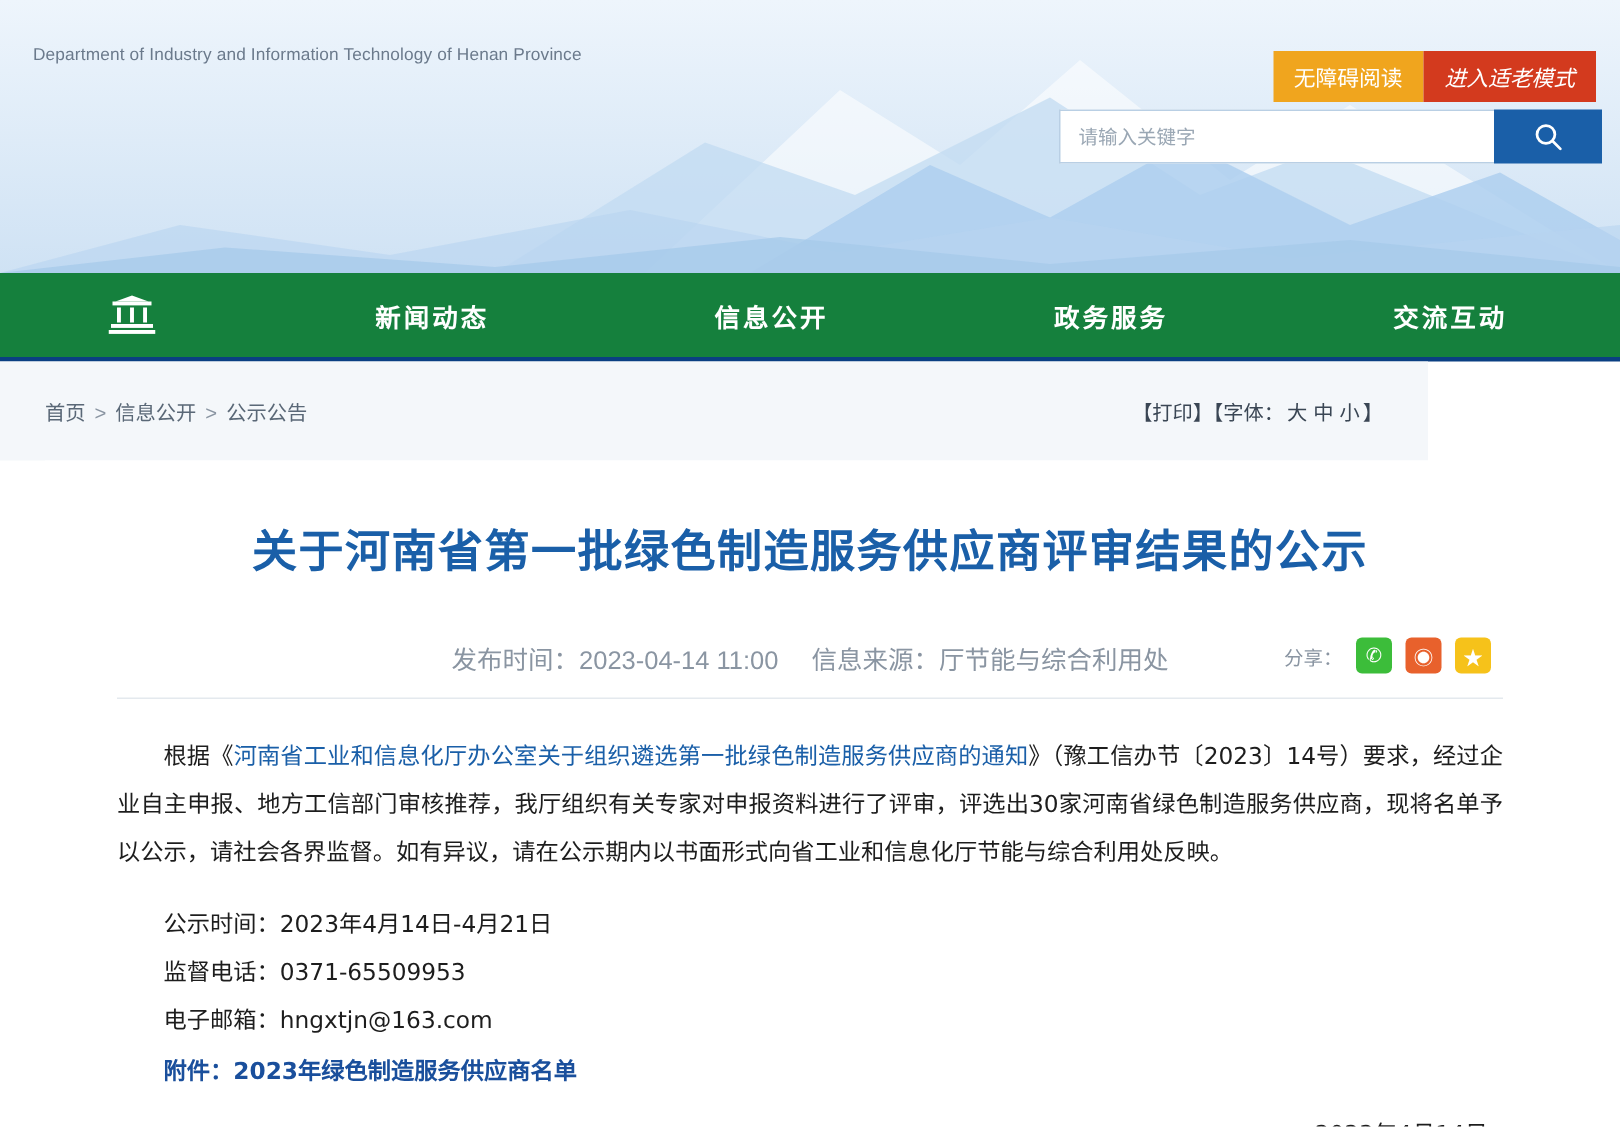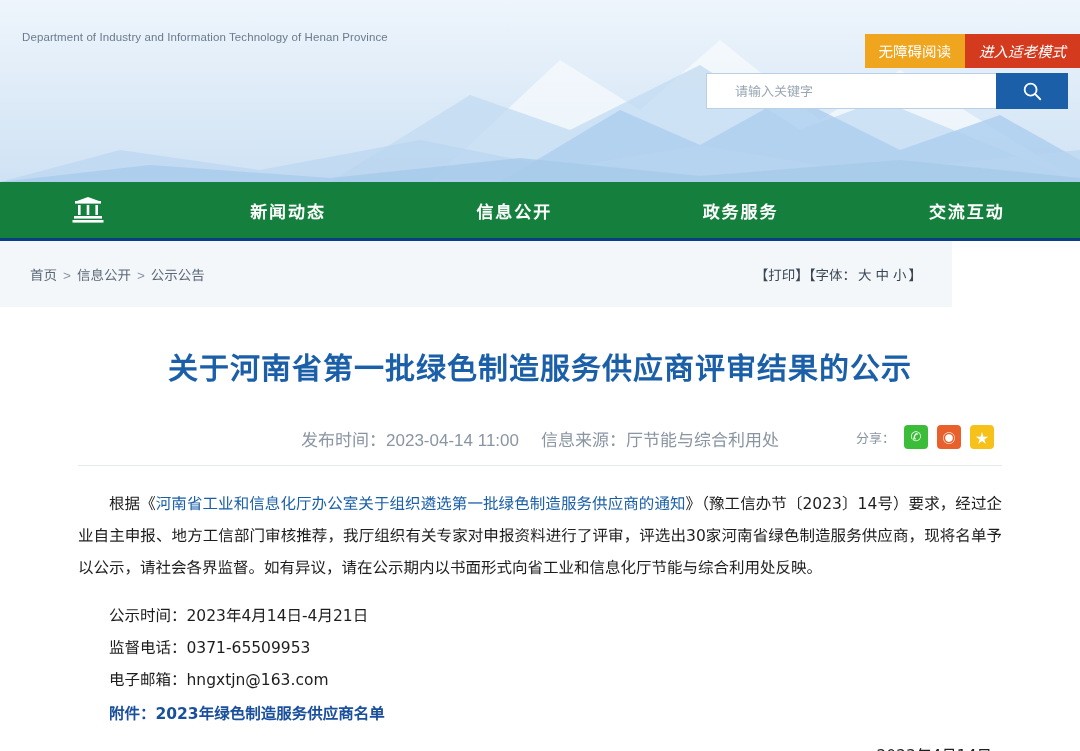--- a/index.html
+++ b/index.html
@@ -41,21 +41,21 @@
   .brand-en {
     margin-top: 5px;
     font-size: 11.5px;
     color: #6b7a8c;
     letter-spacing: 0.1px;
     white-space: nowrap;
   }
 
   .top-buttons {
     position: absolute;
-    right: 0; top: 34px;
+    right: 16px; top: 34px;
     display: flex;
     z-index: 6;
   }
   .btn-access {
     background: #f0a51e;
     color: #ffffff;
     font-size: 14.5px;
     padding: 6px 14px 7px 14px;
     white-space: nowrap;
     cursor: pointer;
@@ -76,21 +76,21 @@
     display: flex;
     z-index: 6;
     height: 36px;
   }
   .search-input {
     width: 290px;
     height: 36px;
     border: 1px solid #b9cfe4;
     border-right: none;
     background: #ffffff;
-    padding: 0 28px;
+    padding: 0 12px;
     font-size: 13px;
     color: #333;
     outline: none;
     font-family: "Liberation Sans", sans-serif;
   }
   .search-input::placeholder { color: #9aa7b4; }
   .search-btn {
     width: 72px;
     height: 36px;
     background: #1a5fa8;

